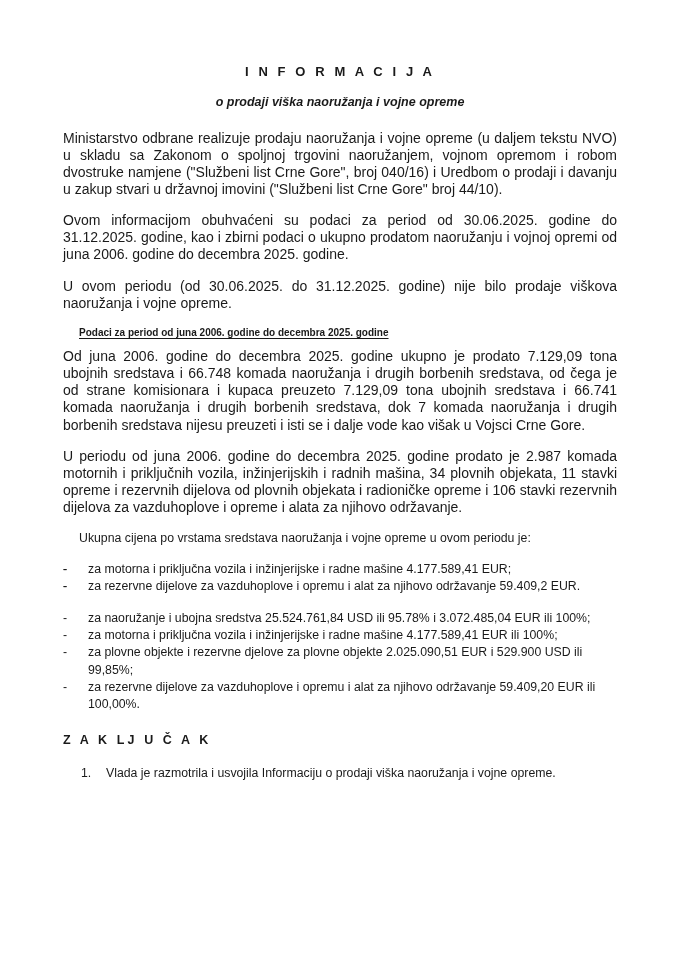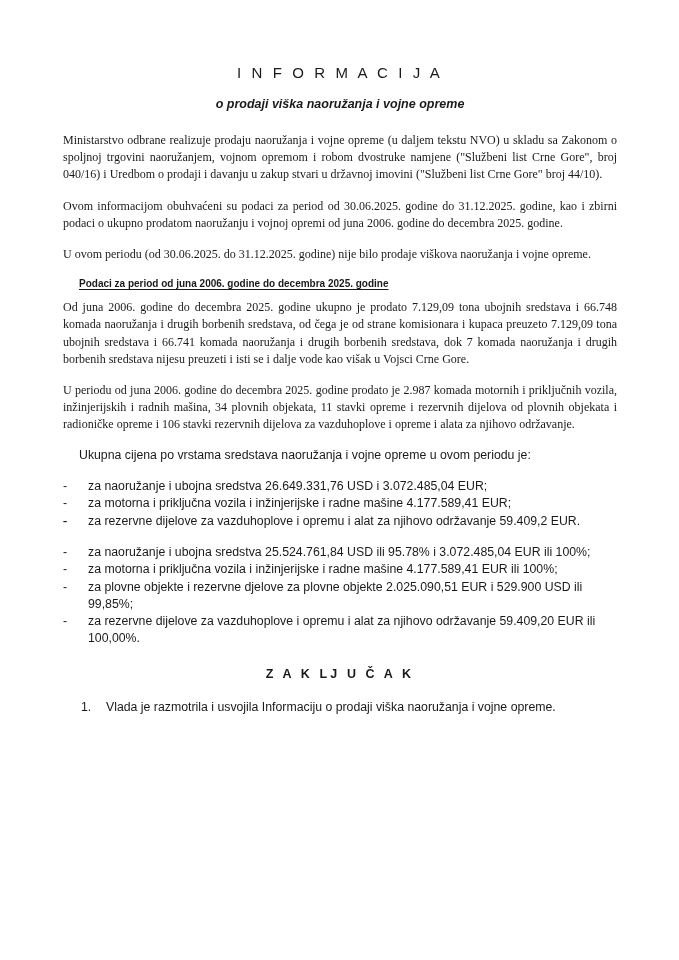--- a/index.html
+++ b/index.html
@@ -28,22 +28,22 @@
 
   .content {
     position: absolute;
     left: 63px;
     top: 64px;
     width: 554px;
   }
 
   
   .doc-title {
-    font-size: 15px;
-    font-weight: normal;
+    font-size: 13px;
+    font-weight: bold;
     text-align: center;
     letter-spacing: 3.1px;
     margin: 0 0 14px 0;
     line-height: 1.2;
   }
   .doc-subtitle {
     font-size: 12.5px;
     font-weight: bold;
     text-align: center;
     margin: 0 0 20px 0;
@@ -54,34 +54,32 @@
     font-size: 10px;
     font-weight: bold;
     text-decoration: underline;
     text-underline-offset: 2px;
     margin: 0 0 9px 16px;
     line-height: 1.35;
   }
   .center-heading {
     font-size: 12.5px;
     font-weight: bold;
-    text-align: center;
     letter-spacing: 3.1px;
     margin: 19px 0 17px 0;
     line-height: 1.2;
   }
 
   
   p.para {
-    font-size: 12px;
+    font-size: 14px;
     line-height: 17.1px;
     text-align: justify;
     margin: 0 0 14px 0;
     hyphens: none;
-    font-family: Liberation Serif, serif;
   }
   p.para:last-child { margin-bottom: 0; }
 
   p.para-nojust {
     font-size: 12.3px;
     line-height: 17.1px;
     text-align: left;
     margin: 0 0 14px 16px;
   }
 
@@ -149,21 +147,20 @@
 
     <p class="para">Od juna 2006. godine do decembra 2025. godine ukupno je prodato 7.129,09 tona ubojnih sredstava i 66.748 komada naoružanja i drugih borbenih sredstava, od čega je od strane komisionara i kupaca preuzeto 7.129,09 tona ubojnih sredstava i 66.741 komada naoružanja i drugih borbenih sredstava, dok 7 komada naoružanja i drugih borbenih sredstava nijesu preuzeti i isti se i dalje vode kao višak u Vojsci Crne Gore.</p>
 
     <p class="para">U periodu od juna 2006. godine do decembra 2025. godine prodato je 2.987 komada motornih i priključnih vozila, inžinjerijskih i radnih mašina, 34 plovnih objekata, 11 stavki opreme i rezervnih dijelova od plovnih objekata i radioničke opreme i 106 stavki rezervnih dijelova za vazduhoplove i opreme i alata za njihovo održavanje.</p>
 
     <p class="para-nojust">Ukupna cijena po vrstama sredstava naoružanja i vojne opreme u ovom periodu je:</p>
 
     <ul class="dash-list">
       <li>
         <span class="dash-marker">-</span>
-        <span>za naoružanje i ubojna sredstva 26.649.331,76 USD i 3.072.485,04 EUR;</span>
       </li>
       <li>
         <span class="dash-marker">-</span>
         <span>za motorna i priključna vozila i inžinjerijske i radne mašine 4.177.589,41 EUR;</span>
       </li>
       <li>
         <span class="dash-marker">-</span>
       </li>
       <li>
         <span class="dash-marker">-</span>

